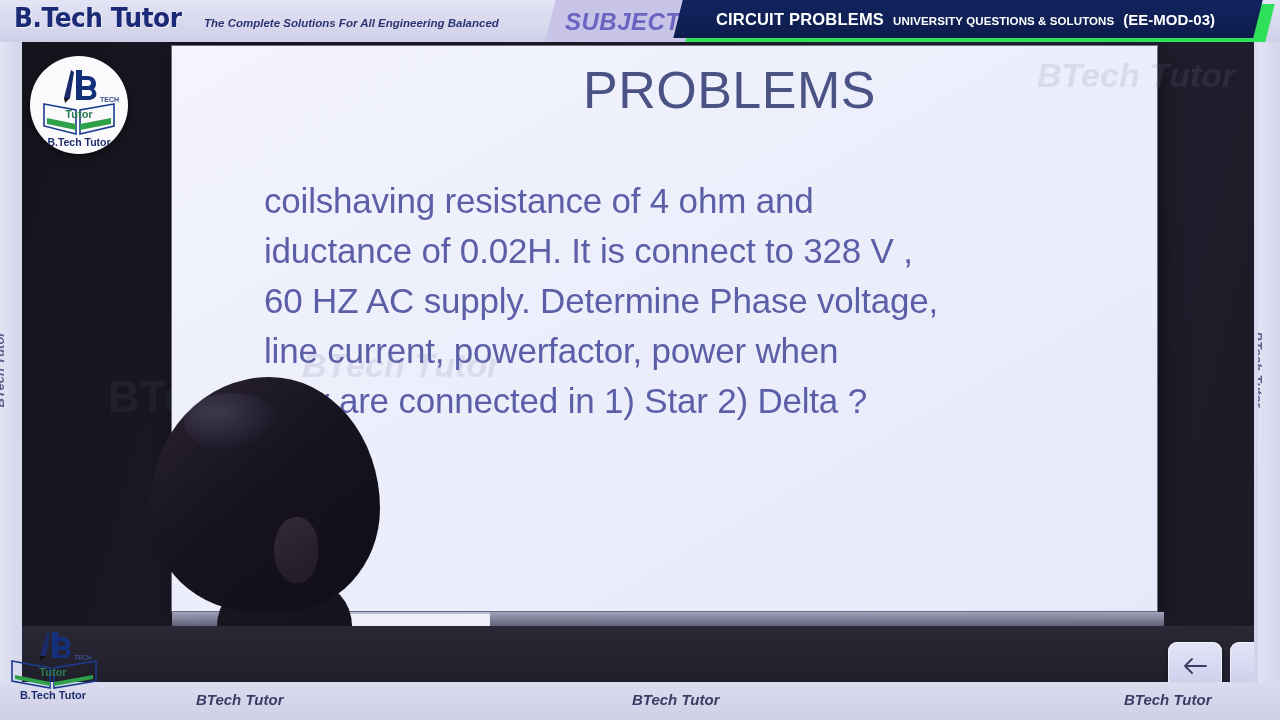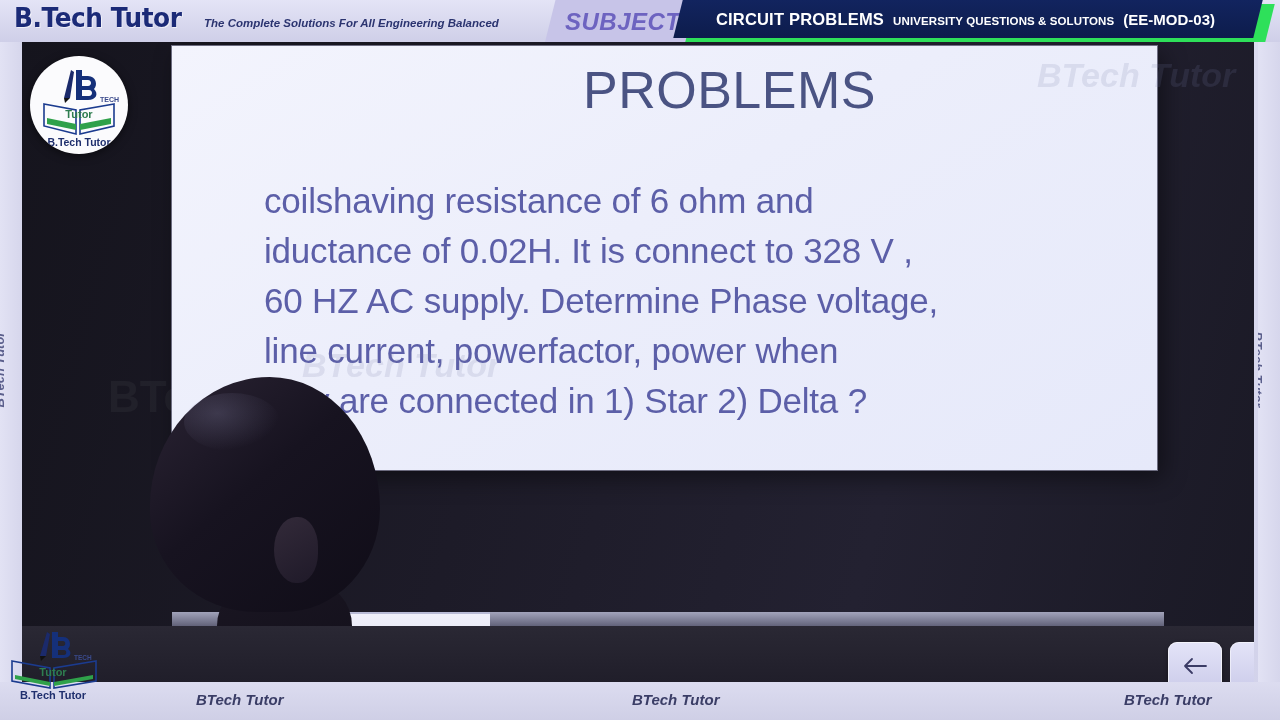--- a/index.html
+++ b/index.html
@@ -136,21 +136,21 @@
     left: 0; top: 0;
     width: 1232px; height: 640px;
     background:
       linear-gradient(105deg, #15141d 0%, #1d1b28 40%, #232131 70%, #1a1925 100%);
   }
 
   
   .board {
     position: absolute;
     left: 150px; top: 4px;
-    width: 985px; height: 424px;
+    width: 985px; height: 565px;
     background: linear-gradient(150deg, #f3f4fd 0%, #eceefb 45%, #e6e9fa 100%);
     box-shadow: 0 0 0 1px rgba(180,180,210,0.55), 6px 8px 22px rgba(0,0,0,0.45);
   }
   .board-shadow-edge {
     position: absolute;
     left: 150px; top: 570px;
     width: 992px; height: 14px;
     background: linear-gradient(180deg, #b9bbd4 0%, #6e6f88 100%);
     opacity: 0.85;
   }
@@ -391,21 +391,21 @@
 
     <div class="dark-wm" style="left:1010px; top:14px; font-size:46px;">Tutor</div>
     <div class="dark-wm" style="left:1008px; top:318px; font-size:46px;">Tutor</div>
     <div class="dark-wm" style="left:86px; top:330px; font-size:44px;">BTech Tutor</div>
 
     <div class="board">
 
       <div class="slide-title">PROBLEMS</div>
 
       <div class="slide-body">
-        <div class="slide-line">coilshaving resistance of 6 ohm and</div>
+        <div class="slide-line">coilshaving resistance of 4 ohm and</div>
         <div class="slide-line">iductance of 0.02H. It is connect to 328 V ,</div>
         <div class="slide-line">60 HZ AC supply. Determine Phase voltage,</div>
         <div class="slide-line">line current, powerfactor, power when</div>
         <div class="slide-line">they are connected in 1) Star 2) Delta ?</div>
       </div>
 
       <div class="board-wm" style="left:130px; top:300px; font-size:34px;">BTech Tutor</div>
       <div class="board-wm" style="left:865px; top:10px; font-size:34px;">BTech Tutor</div>
     </div>
     <div class="board-shadow-edge"></div>

